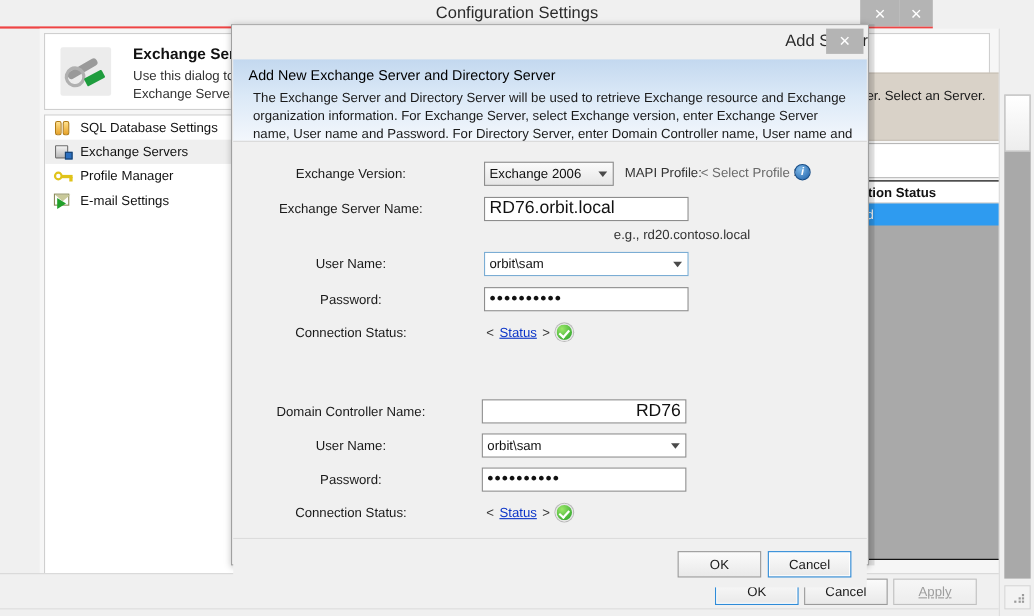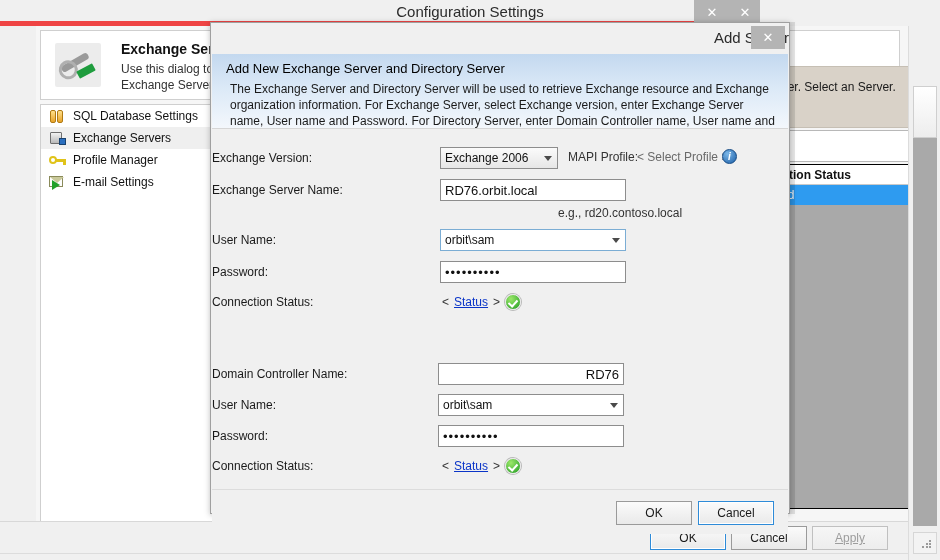--- a/index.html
+++ b/index.html
@@ -70,23 +70,23 @@
     border-bottom: 6px solid transparent;
     border-right: 8px solid #3d3d3d;
   }
 
   
   .cfg-window {
     position: absolute; left: 0; top: 0; width: 940px; height: 560px;
     background: #f0f0f0;
   }
   .cfg-titlebar {
-    position: absolute; left: 0; top: 0; width: 760px; height: 26px;
+    position: absolute; left: 0; top: 0; width: 848px; height: 26px;
     background: #f0f0f0;
-    border-bottom: 5px solid #ef4444;
+    border-bottom: 2px solid #ef4444;
   }
   .cfg-title {
     position: absolute; left: 0; top: 3px; width: 940px;
     text-align: center; font-size: 15px; color: #2b2b2b;
   }
   .cfg-close {
     position: absolute; right: 30px; top: 0; width: 36px; height: 24px;
     background: #b4b4b4; color: #ffffff;
     display: flex; align-items: center; justify-content: center;
     font-size: 13px;
@@ -325,28 +325,28 @@
     background: #f0f0f0;
   }
   .dlg-foot {
     position: absolute; left: 1px; top: 466px; width: 576px; height: 45px;
     background: #f0f0f0; border-top: 1px solid #dcdcdc;
   }
 
   .frow { position: absolute; left: 0; width: 576px; height: 24px; }
   .flabel {
     position: absolute; left: 0; top: 0; width: 222px; height: 22px;
-    text-align: left; line-height: 22px; font-size: 12px; color: #1a1a1a;
+    text-align: center; line-height: 22px; font-size: 12px; color: #1a1a1a;
     padding-right: 8px;
   }
 
   .tinput {
     position: absolute; height: 22px;
     background: #ffffff; border: 1px solid #8d8d8d;
-    font-family: "Liberation Sans", sans-serif; font-size: 13px;
+    font-family: "Liberation Sans", sans-serif; font-size: 16px;
     color: #111; padding: 0 4px; line-height: 20px;
     outline: none;
   }
 
   .combo {
     position: absolute; height: 22px;
     background: #ffffff; border: 1px solid #8d8d8d;
   }
   .combo .ctext {
     position: absolute; left: 4px; top: 0; right: 22px; height: 20px;

